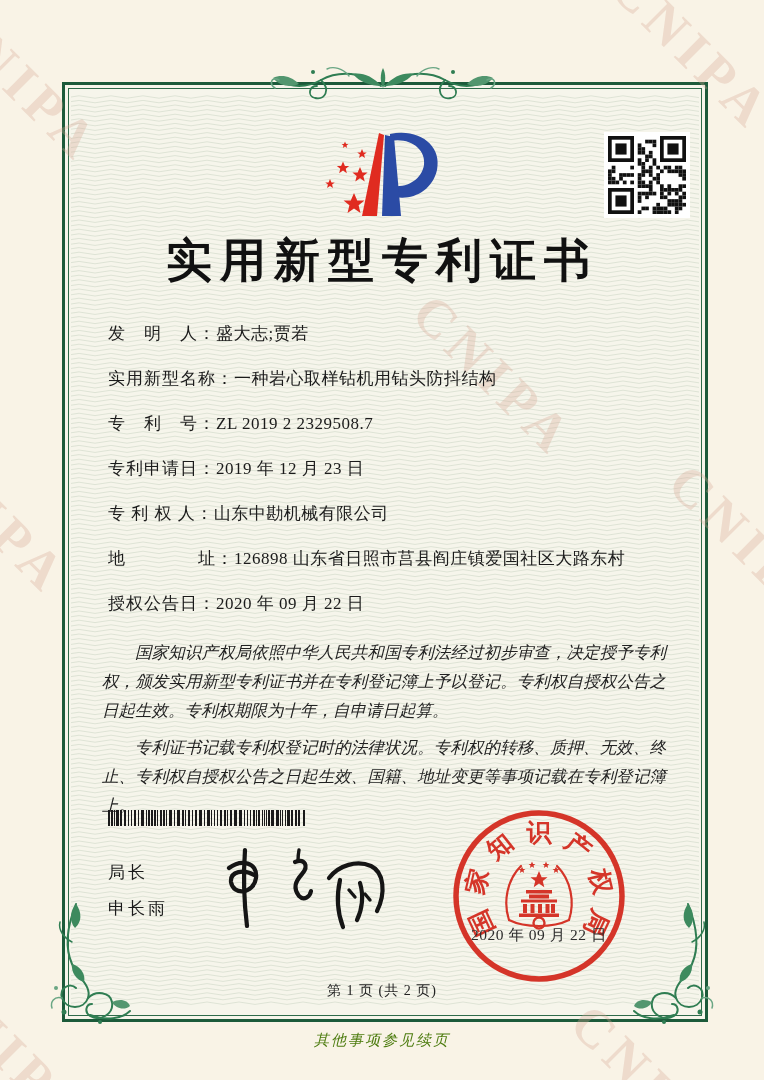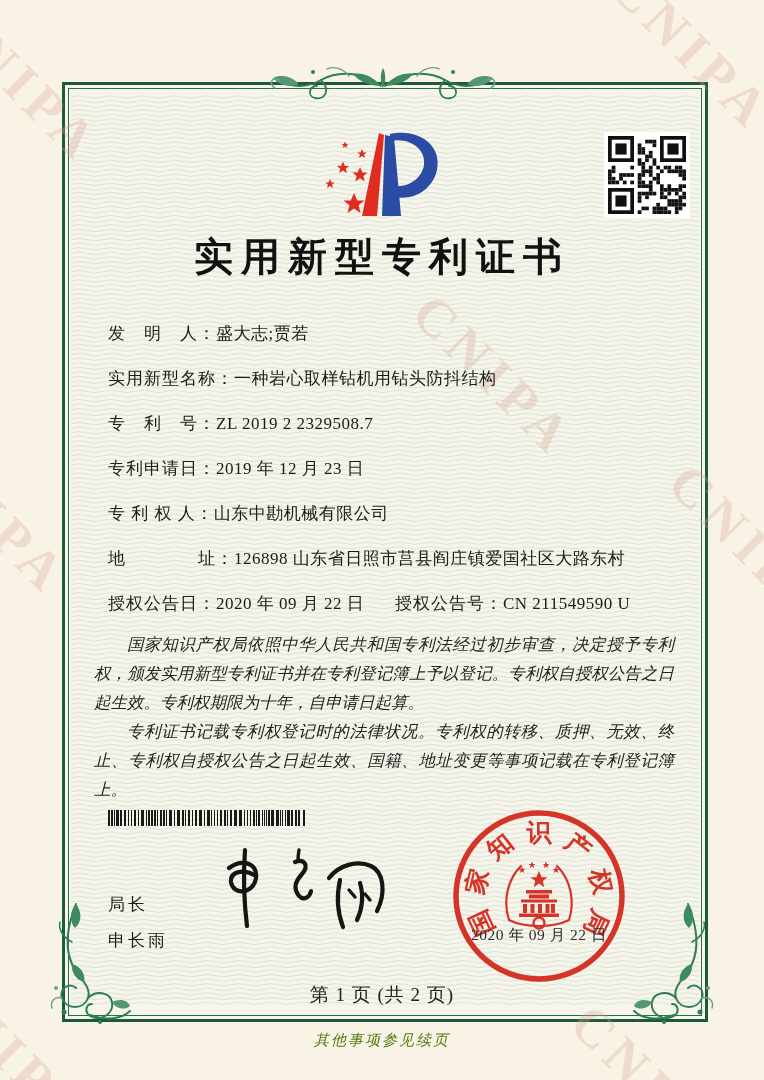--- a/index.html
+++ b/index.html
@@ -10,37 +10,37 @@
       font-family:"Liberation Serif",serif;pointer-events:none;white-space:nowrap;}
   .frame{position:absolute;left:62px;top:82px;width:640px;height:934px;
          border:3px solid #1c5a3a;background:#f6f5eb;z-index:0;}
   .frame-inner{position:absolute;left:3px;top:3px;right:3px;bottom:3px;border:1px solid #2e6b4a;}
   .waves{position:absolute;left:6px;top:6px;z-index:0;}
   .content{position:absolute;left:0;top:0;width:764px;height:1080px;z-index:2;}
   .cert-no{position:absolute;left:108px;top:130px;font-size:17px;letter-spacing:2px;color:#1c1c1c;}
   .logo{position:absolute;left:318px;top:124px;}
   .qr{position:absolute;left:604px;top:132px;background:#fff;padding:4px;}
   .title{position:absolute;left:0;top:230px;width:764px;text-align:center;
-         font-size:39px;font-weight:bold;letter-spacing:8px;color:#111;}
+         font-size:46px;font-weight:bold;letter-spacing:8px;color:#111;}
   .fields{position:absolute;left:108px;top:322px;width:560px;}
   .frow{position:relative;height:45px;font-size:17px;color:#1b1b1b;white-space:nowrap;}
   .frow .lab{letter-spacing:1px;}
   .frow .val{letter-spacing:0.5px;}
   .grant-no{position:absolute;left:287px;top:0;}
   .body-text{position:absolute;left:94px;top:630px;width:580px;font-size:16.5px;line-height:29px;
              color:#222;text-align:justify;font-style:italic;}
-  .body-text p{margin:0;text-indent:2em;}
+  .body-text p{margin:8px;text-indent:2em;}
   .barcode{position:absolute;left:108px;top:810px;}
-  .sig-block{position:absolute;left:108px;top:861px;font-size:17px;color:#1b1b1b;letter-spacing:3px;margin-top:32px;}
+  .sig-block{position:absolute;left:108px;top:861px;font-size:17px;color:#1b1b1b;letter-spacing:3px;}
   .sig-block div{margin-bottom:13px;}
   .sig-svg{position:absolute;left:213px;top:838px;}
   .seal{position:absolute;left:451px;top:808px;z-index:3;}
   .seal-date{position:absolute;left:448px;top:925px;width:182px;text-align:center;z-index:4;
              font-size:15.5px;color:#2c2c2c;letter-spacing:0.5px;}
-  .page-info{position:absolute;left:0;top:982px;width:764px;text-align:center;font-size:19px;color:#222;letter-spacing:1px;}
+  .page-info{position:absolute;left:0;top:982px;width:764px;text-align:center;font-size:14px;color:#222;letter-spacing:1px;}
   .footer-note{position:absolute;left:0;top:1031px;width:764px;text-align:center;font-size:15px;color:#4d7c0f;
                letter-spacing:2px;font-style:italic;}
   .fl{position:absolute;z-index:3;}
   svg text{font-family:"Liberation Serif",serif;}
 </style>
 </head>
 <body>
 
 <svg width="0" height="0" style="position:absolute" aria-hidden="true">
   <defs>
@@ -462,23 +462,20 @@
         <span class="lab">专利申请日：</span><span class="val">2019 年 12 月 23 日</span>
       </div>
       <div class="frow">
         <span class="lab">专 利 权 人：</span><span class="val">山东中勘机械有限公司</span>
       </div>
       <div class="frow">
         <span class="lab">地　　　　址：</span><span class="val">126898  山东省日照市莒县阎庄镇爱国社区大路东村</span>
       </div>
       <div class="frow">
         <span class="lab">授权公告日：</span><span class="val">2020 年 09 月 22 日</span>
-        <span class="grant-no">
-          <span class="lab">授权公告号：</span><span class="val">CN 211549590 U</span>
-        </span>
       </div>
     </div>
 
     <div class="body-text">
       <p>国家知识产权局依照中华人民共和国专利法经过初步审查，决定授予专利权，颁发实用新型专利证书并在专利登记簿上予以登记。专利权自授权公告之日起生效。专利权期限为十年，自申请日起算。</p>
       <p>专利证书记载专利权登记时的法律状况。专利权的转移、质押、无效、终止、专利权自授权公告之日起生效、国籍、地址变更等事项记载在专利登记簿上。</p>
     </div>
 
     <svg class="barcode" id="barcode" width="197" height="16">
         <rect x="0" y="0" width="2" height="16" fill="#1a1a1a"></rect>

